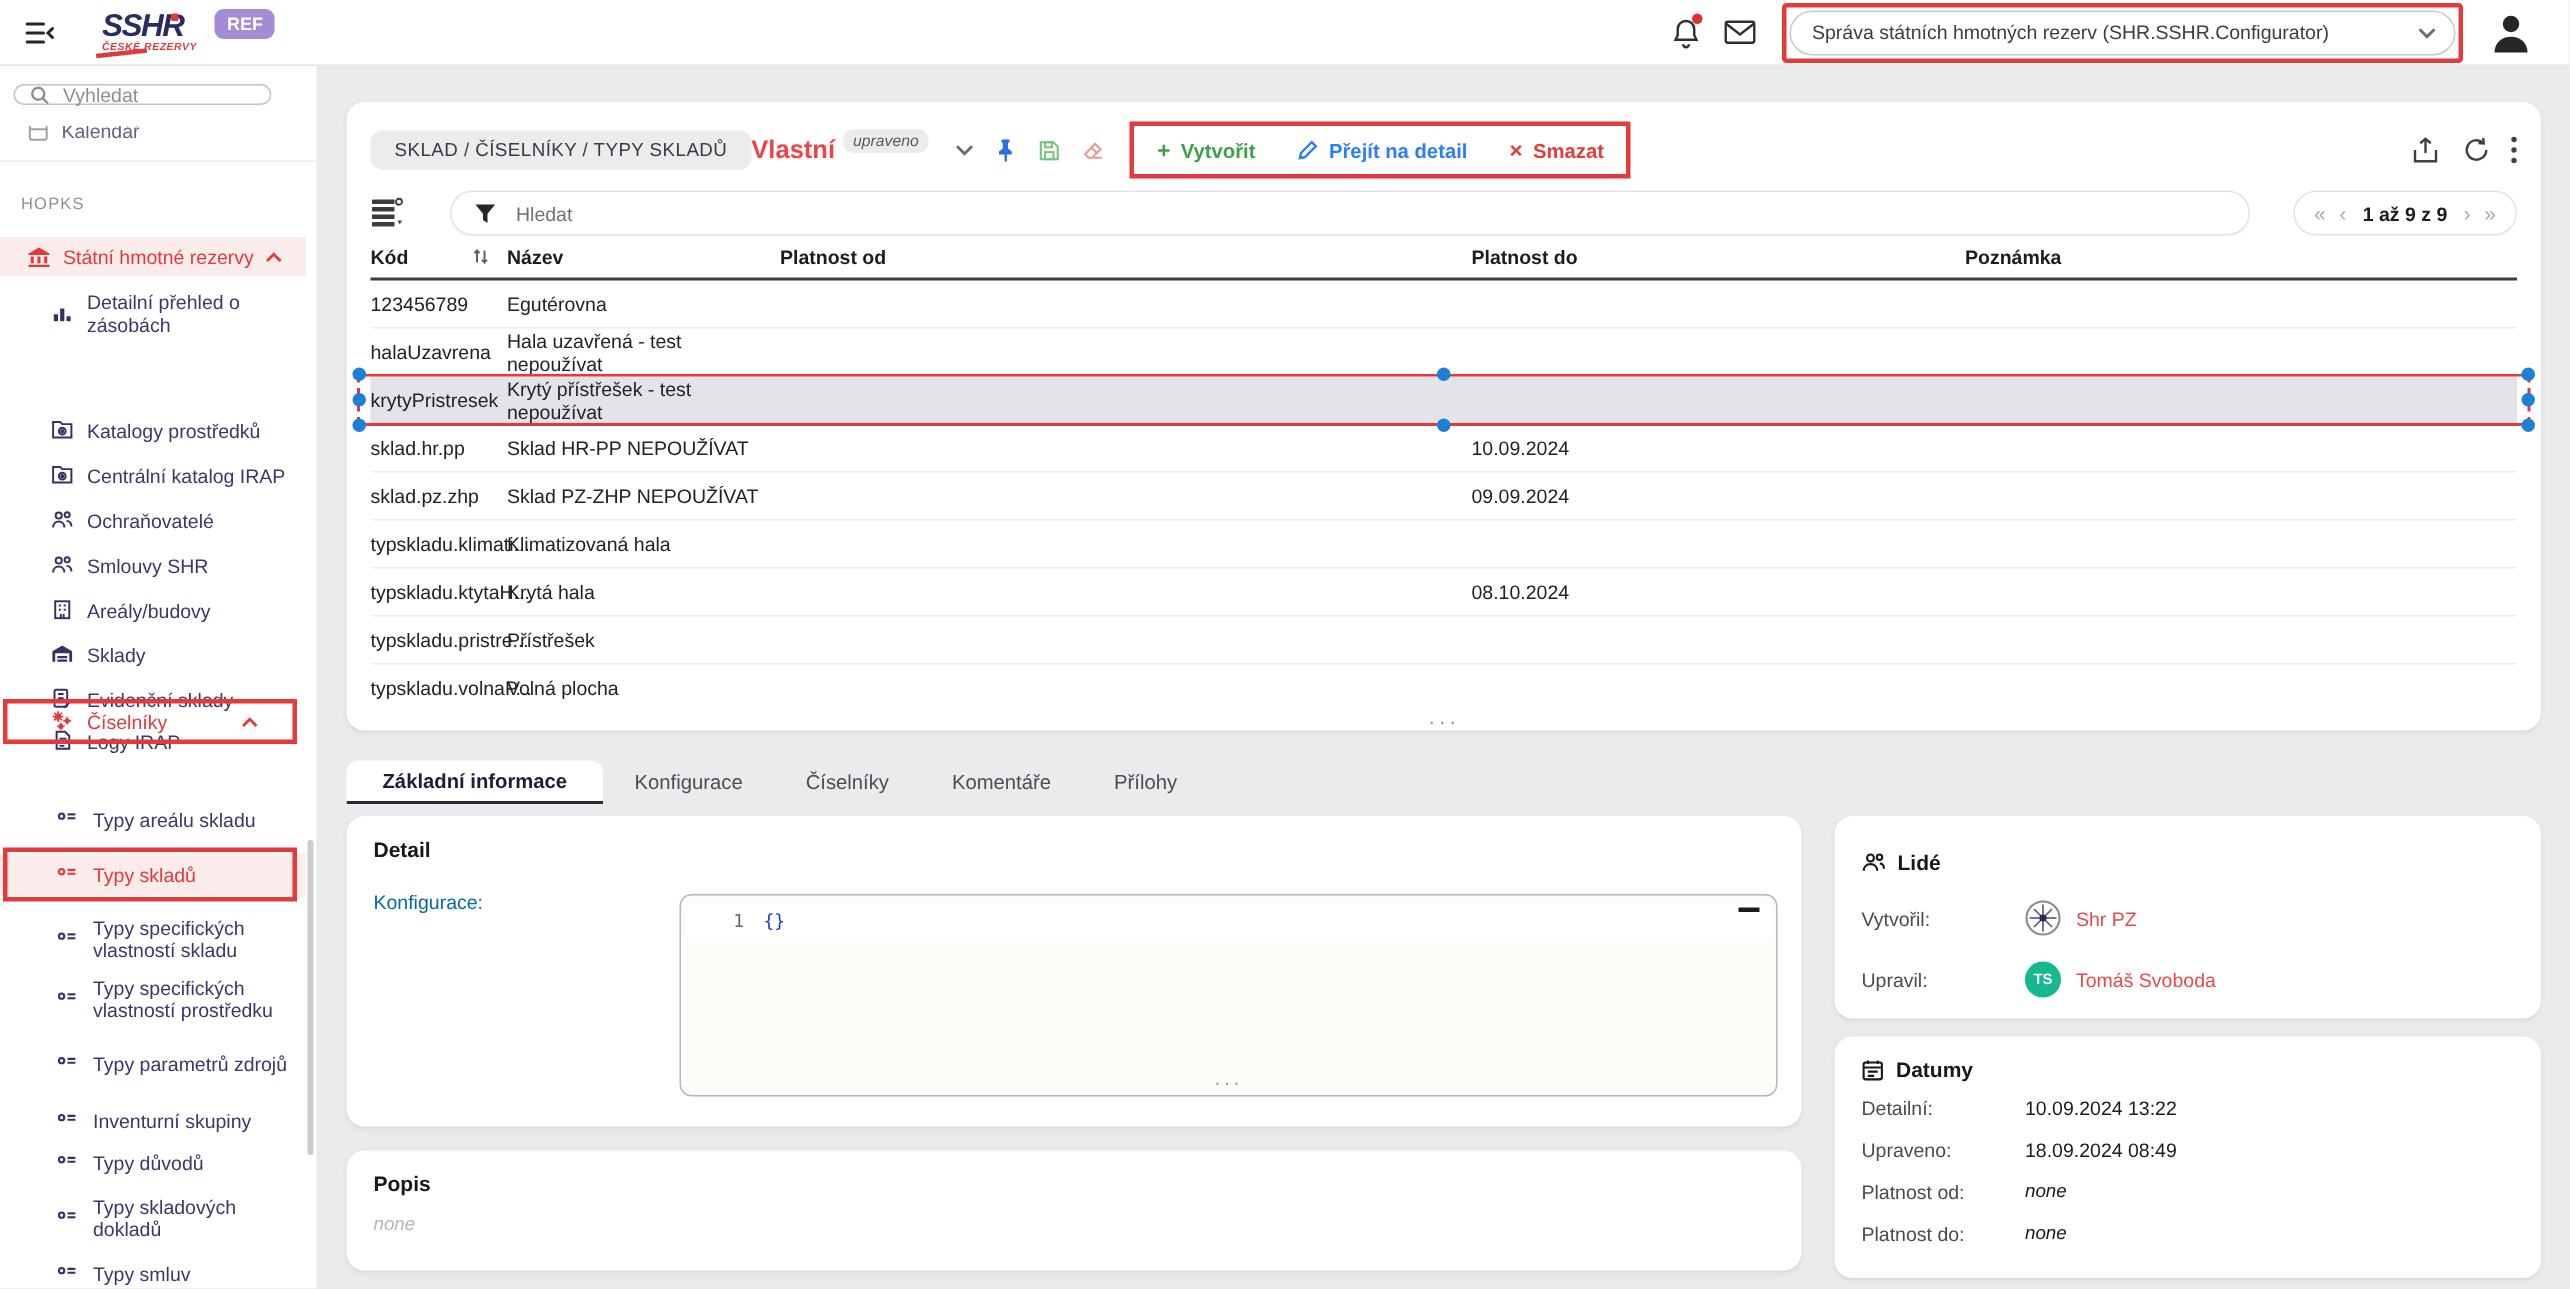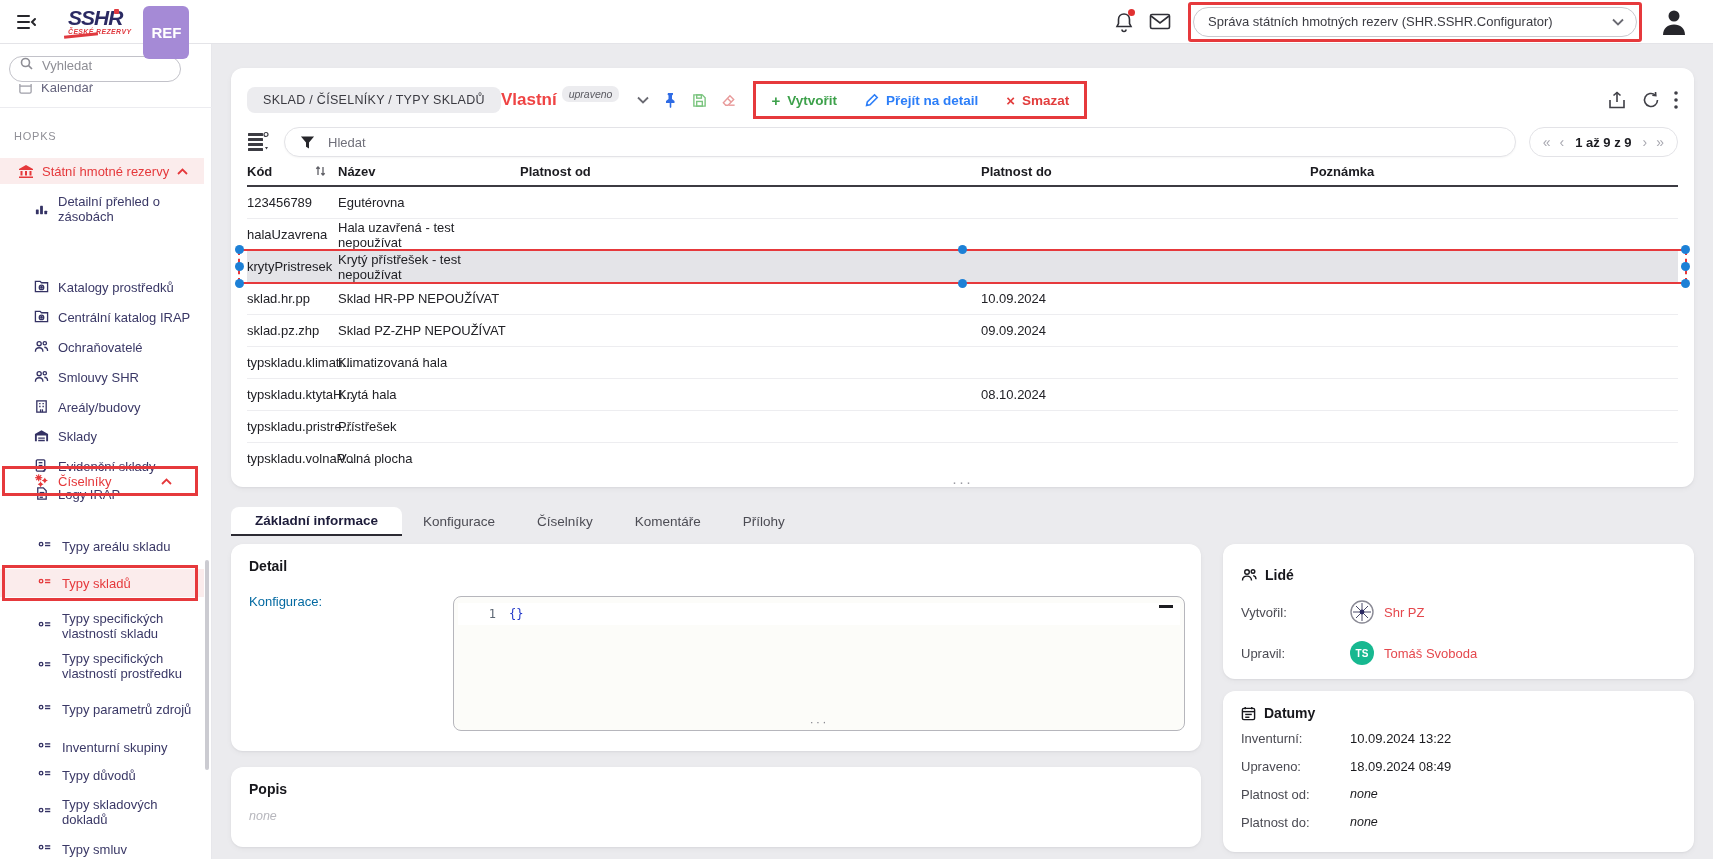--- a/index.html
+++ b/index.html
@@ -11,36 +11,36 @@
   
   .topbar{position:absolute;top:0;left:0;right:0;height:44px;background:#fff;
     border-bottom:1px solid #e4e4e8;display:flex;align-items:center;
     padding:0 24px 0 14px;box-sizing:border-box;z-index:6}
   .hamburger{width:26px;height:26px;display:flex;align-items:center;justify-content:center;cursor:pointer}
   .logo{margin-left:28px;position:relative;line-height:1}
   .logo-title{font-style:italic;font-weight:bold;font-size:21px;color:#2b2a63;letter-spacing:-1px;position:relative}
   .logo-underline{position:absolute;left:-4px;bottom:-1px;width:34px;height:2.5px;background:#e0393f;transform:rotate(-6deg)}
   .logo-dot{position:absolute;right:12px;top:2px;width:5px;height:5px;background:#e0393f;border-radius:1px}
   .logo-sub{font-size:6.9px;font-weight:bold;font-style:italic;color:#e0393f;letter-spacing:.4px;margin-top:1px}
-  .ref-badge{background:#a58ad6;color:#fff;font-size:15px;font-weight:bold;
-    padding:18px 8px;border-radius:6px;margin-left:12px;align-self:flex-start;margin-top:6px}
+  .ref-badge{background:#a58ad6;color:#fff;font-size:12px;font-weight:bold;
+    padding:3px 8px;border-radius:6px;margin-left:12px;align-self:flex-start;margin-top:6px}
   .topbar-right{margin-left:auto;display:flex;align-items:center;gap:15px}
   .icon-btn{position:relative;cursor:pointer;color:#2f2f36}
   .bell-dot{position:absolute;top:-2px;right:-1px;width:7px;height:7px;background:#e03131;border-radius:50%}
   .ctx-annotation{border:3px solid #e6393c;border-radius:3px;padding:2px;margin:0 2px}
   .context-select{height:28px;border:1px solid #c9c9cf;border-radius:15px;background:#fff;
     display:flex;align-items:center;padding:0 12px 0 14px;gap:10px;width:416px;cursor:pointer}
   .context-select .ctx-text{font-size:13px;color:#3c3c43;white-space:nowrap}
   .context-select .chev{margin-left:auto;color:#6a6a72}
   .avatar{width:30px;height:30px;color:#26262b}
   
   .sidebar{position:absolute;top:44px;left:0;bottom:0;width:212px;background:#fff;
     border-right:1px solid #e7e7eb;box-sizing:border-box;z-index:4}
-  .sb-search{position:absolute;top:12px;left:9px;width:172px;height:26px;border:1.5px solid #c2c2c9;
-    border-radius:14px;display:flex;align-items:flex-start;padding:0 10px;gap:7px;box-sizing:border-box;background:#fff}
+  .sb-search{position:absolute;top:12px;left:9px;width:172px;height:14px;border:1.5px solid #c2c2c9;
+    border-radius:14px;display:flex;align-items:center;padding:0 10px;gap:7px;box-sizing:border-box;background:#fff}
   .sb-search input{border:none;outline:none;width:110px;font-size:13px;color:#3c3c43;
     font-family:"Liberation Sans",sans-serif;background:transparent}
   .sb-search input::placeholder{color:#8e8e95}
   .sb-clipped{position:absolute;top:40px;left:0;width:212px;height:18px;overflow:hidden}
   .sb-clipped .inner{display:flex;align-items:center;gap:8px;padding-left:18px;color:#4a4866;
     font-size:13px;margin-top:-4px;opacity:.85}
   .sb-divider{position:absolute;top:63px;left:0;width:212px;height:1px;background:#ececf0}
   .sb-section{position:absolute;top:86px;left:14px;font-size:11px;letter-spacing:.8px;color:#8f8f96}
   .nav-item{position:absolute;left:0;width:204px;display:flex;align-items:center;
     color:#3a3866;font-size:13px;cursor:pointer;box-sizing:border-box}
@@ -68,21 +68,21 @@
   .view-badge{background:#ececef;border-radius:7px;font-size:10.5px;font-style:italic;color:#5a5a61;
     padding:2px 7px;margin-left:5px;transform:translateY(-6px)}
   .tool-ic{margin-left:14px;cursor:pointer}
   .action-box{display:flex;align-items:center;border:3px solid #e6393c;height:32px;
     padding:0 15px;gap:28px;margin-left:16px}
   .act-btn{display:flex;align-items:center;gap:7px;font-size:13.5px;font-weight:bold;cursor:pointer;white-space:nowrap}
   .act-create{color:#3da14b}.act-detail{color:#2c7ef8}.act-delete{color:#e23d3d}
   .act-glyph{font-size:15px;font-weight:bold}
   .tb-spacer{flex:1}
   
-  .filter-row{display:flex;align-items:center;margin-top:10px;gap:13px;height:30px}
+  .filter-row{display:flex;align-items:center;margin-top:10px;gap:29px;height:30px}
   .density-btn{width:24px;height:22px;cursor:pointer;color:#3c3c43;flex:none}
   .search-pill{flex:1;height:30px;border:1px solid #e3e3e7;border-radius:15px;display:flex;align-items:center;
     padding:0 15px;gap:11px;background:#fff;box-shadow:0 1px 2px rgba(25,25,35,.04);box-sizing:border-box}
   .search-pill input{border:none;outline:none;flex:1;font-size:13px;color:#3c3c43;
     font-family:"Liberation Sans",sans-serif;background:transparent}
   .search-pill input::placeholder{color:#70707a}
   .pagination{height:30px;border:1px solid #e3e3e7;border-radius:15px;display:flex;align-items:center;
     padding:0 13px;gap:9px;box-sizing:border-box;background:#fff}
   .pg-chev{color:#a8a8b0;font-size:14px;cursor:pointer;line-height:1}
   .pg-label{font-size:13px;font-weight:bold;color:#1b1b20;padding:0 2px;white-space:nowrap}
@@ -730,21 +730,21 @@
                 <line x1="1.5" y1="6" x2="14.5" y2="6"></line>
                 <line x1="4.5" y1="1" x2="4.5" y2="3.5"></line>
                 <line x1="11.5" y1="1" x2="11.5" y2="3.5"></line>
                 <line x1="4.5" y1="9" x2="11.5" y2="9"></line>
                 <line x1="4.5" y1="12" x2="9" y2="12"></line>
               </svg>
           </span>
           <span>Datumy</span>
         </div>
         <div class="date-row">
-          <span class="d-label">Inventurní:</span>
+          <span class="d-label">Detailní:</span>
           <span class="d-value">10.09.2024 13:22</span>
         </div>
         <div class="date-row">
           <span class="d-label">Upraveno:</span>
           <span class="d-value">18.09.2024 08:49</span>
         </div>
         <div class="date-row">
           <span class="d-label">Platnost od:</span>
           <span class="d-value muted">none</span>
         </div>

